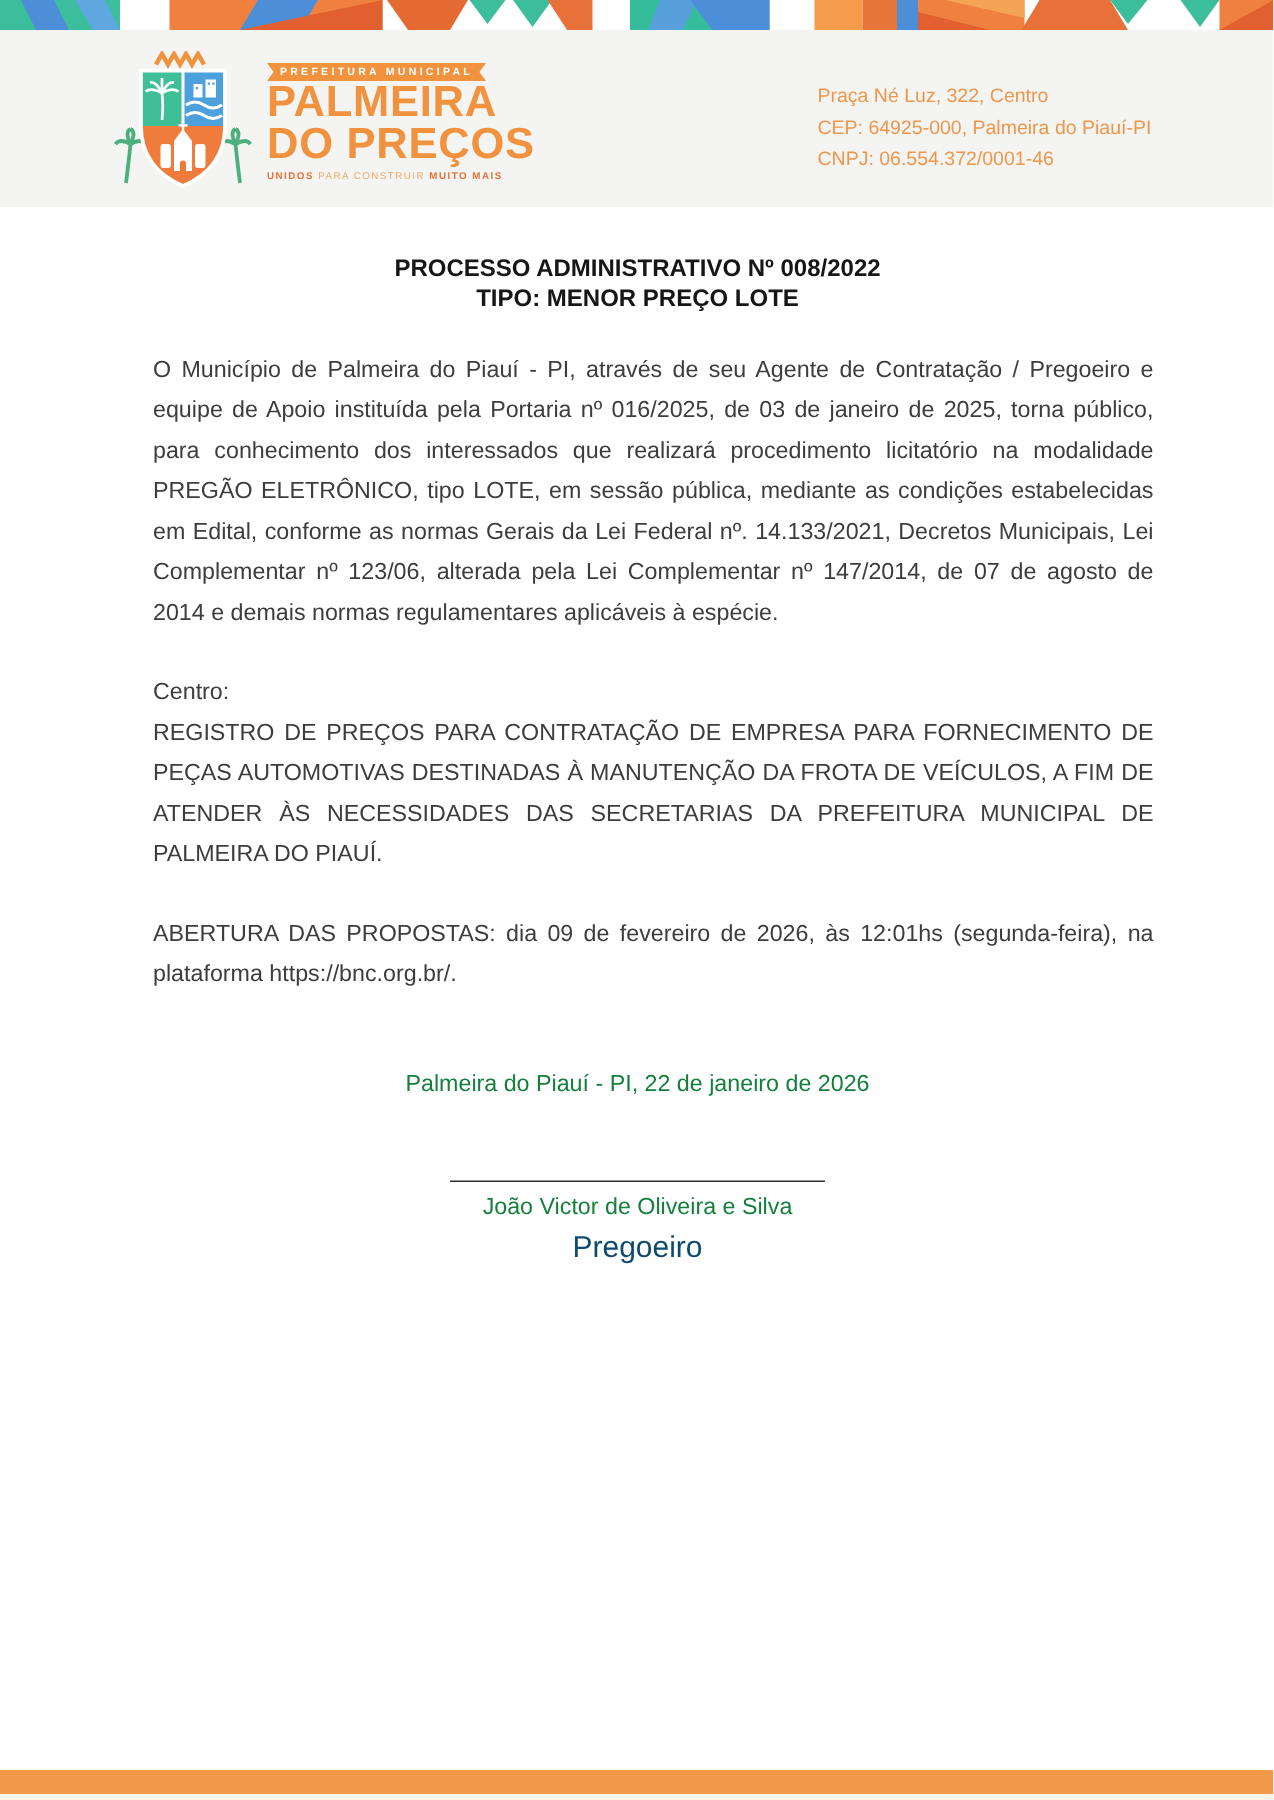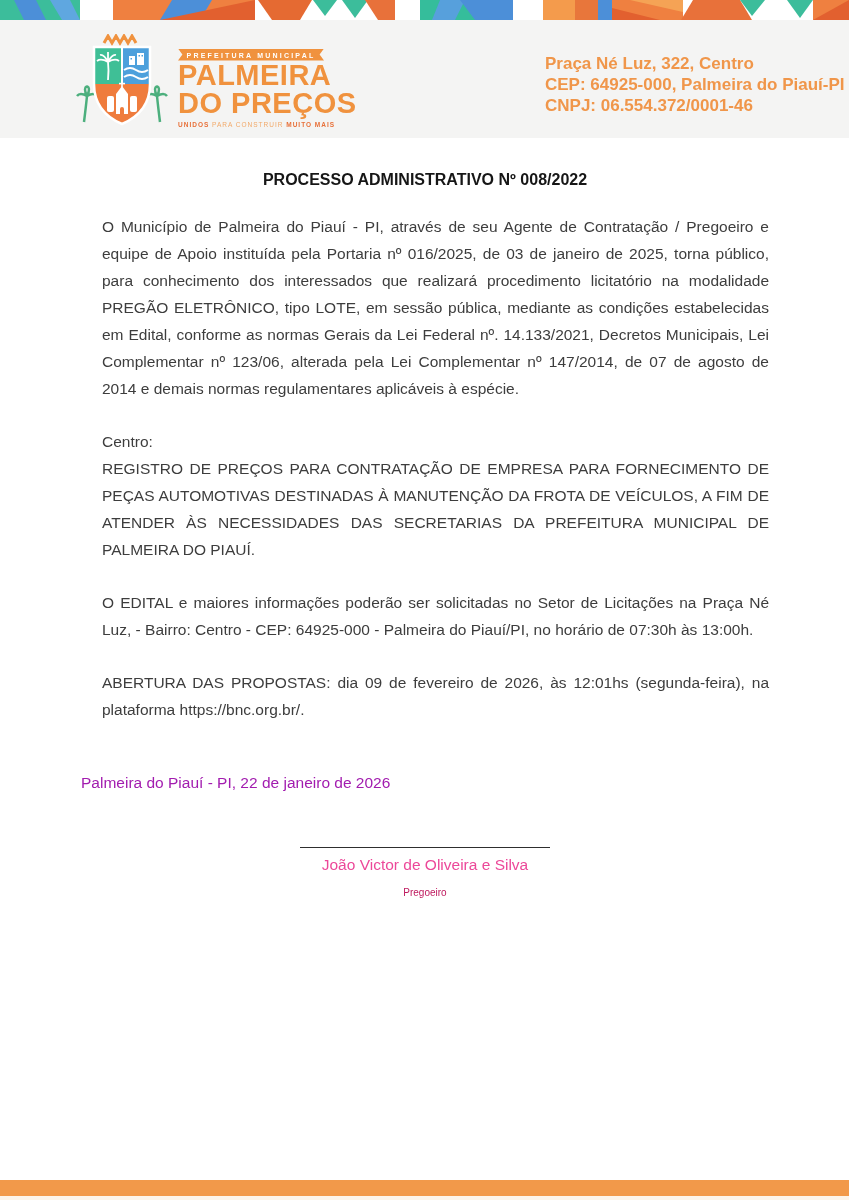--- a/index.html
+++ b/index.html
@@ -23,21 +23,21 @@
     position: relative;
     width: 849px;
     height: 118px;
     background: #f4f4f3;
   }
   .logo-wrap {
     position: absolute;
     left: 74px;
     top: 14px;
     display: flex;
-    align-items: center;
+    align-items: flex-start;
   }
   .crest { width: 96px; height: 100px; }
   .logo-text { margin-left: 8px; padding-top: 8px; width: 150px; }
   .ribbon {
     background: #f0923e;
     color: #ffffff;
     font-size: 7px;
     font-weight: bold;
     letter-spacing: 2.2px;
     text-align: center;
@@ -61,22 +61,22 @@
     color: #e8713a;
   }
   .tagline .t-bold { font-weight: bold; color: #e8713a; }
   .tagline .t-light { color: #f2a969; }
 
   .contact-info {
     position: absolute;
     left: 545px;
     top: 33px;
     color: #f0964a;
-    font-weight: bold;
-    font-size: 17px;
+    font-weight: normal;
+    font-size: 13px;
     line-height: 21px;
   }
 
   
   .doc-body {
     padding: 0 80px 0 81px;
     color: #3d3d3d;
     font-size: 15.5px;
     line-height: 27px;
   }
@@ -86,35 +86,35 @@
     font-weight: bold;
     color: #161616;
     font-size: 16px;
     line-height: 20px;
   }
   .para { margin-top: 26px; text-align: justify; margin-left: 21px; }
   .para-first { margin-top: 23px; }
   .objeto-label { display: block; }
   .date-line {
     margin-top: 46px;
-    text-align: left;
-    color: #a21caf;
+    text-align: center;
+    color: #15803d;
   }
   .signature-block {
     margin-top: 51px;
     text-align: center;
   }
   .signature-rule {
     width: 250px;
     margin: 0 auto;
     border-top: 1.5px solid #2e2e2e;
     height: 0;
   }
-  .signature-name { margin-top: 6px; color: #ec4899; font-size: 15.5px; line-height: 22px; }
-  .signature-role { margin-top: 3px; color: #be185d; font-size: 10px; }
+  .signature-name { margin-top: 6px; color: #15803d; font-size: 15.5px; line-height: 22px; }
+  .signature-role { margin-top: 3px; color: #0c4a6e; font-size: 20px; }
 
   
   .footer-bar {
     position: absolute;
     left: 0; right: 0; bottom: 0;
     height: 20px;
   }
   .footer-bar .bar-orange { height: 16px; background: #f2994a; }
   .footer-bar .bar-light { height: 4px; background: #fdf4ea; }
 </style>
@@ -212,30 +212,30 @@
     <div class="contact-info">
       <div>Praça Né Luz, 322, Centro</div>
       <div>CEP: 64925-000, Palmeira do Piauí-PI</div>
       <div>CNPJ: 06.554.372/0001-46</div>
     </div>
   </header>
 
   <main class="doc-body">
     <div class="doc-title">
       <div>PROCESSO ADMINISTRATIVO Nº 008/2022</div>
+      <div>TIPO: MENOR PREÇO LOTE</div>
     </div>
 
     <p class="para para-first">O Município de Palmeira do Piauí - PI, através de seu Agente de Contratação / Pregoeiro e equipe de Apoio instituída pela Portaria nº 016/2025, de 03 de janeiro de 2025, torna público, para conhecimento dos interessados que realizará procedimento licitatório na modalidade PREGÃO ELETRÔNICO, tipo LOTE, em sessão pública, mediante as condições estabelecidas em Edital, conforme as normas Gerais da Lei Federal nº. 14.133/2021, Decretos Municipais, Lei Complementar nº 123/06, alterada pela Lei Complementar nº 147/2014, de 07 de agosto de 2014 e demais normas regulamentares aplicáveis à espécie.</p>
 
     <p class="para">
       <span class="objeto-label">Centro:</span>
       <span>REGISTRO DE PREÇOS PARA CONTRATAÇÃO DE EMPRESA PARA FORNECIMENTO DE PEÇAS AUTOMOTIVAS DESTINADAS À MANUTENÇÃO DA FROTA DE VEÍCULOS, A FIM DE ATENDER ÀS NECESSIDADES DAS SECRETARIAS DA PREFEITURA MUNICIPAL DE PALMEIRA DO PIAUÍ.</span>
     </p>
 
-    <p class="para">O EDITAL e maiores informações poderão ser solicitadas no Setor de Licitações na Praça Né Luz, - Bairro: Centro - CEP: 64925-000 - Palmeira do Piauí/PI, no horário de 07:30h às 13:00h.</p>
 
     <p class="para">ABERTURA DAS PROPOSTAS: dia 09 de fevereiro de 2026, às 12:01hs (segunda-feira), na plataforma https://bnc.org.br/.</p>
 
     <div class="date-line">Palmeira do Piauí - PI, 22 de janeiro de 2026</div>
 
     <div class="signature-block">
       <div class="signature-rule"></div>
       <div class="signature-name">João Victor de Oliveira e Silva</div>
       <div class="signature-role">Pregoeiro</div>
     </div>

